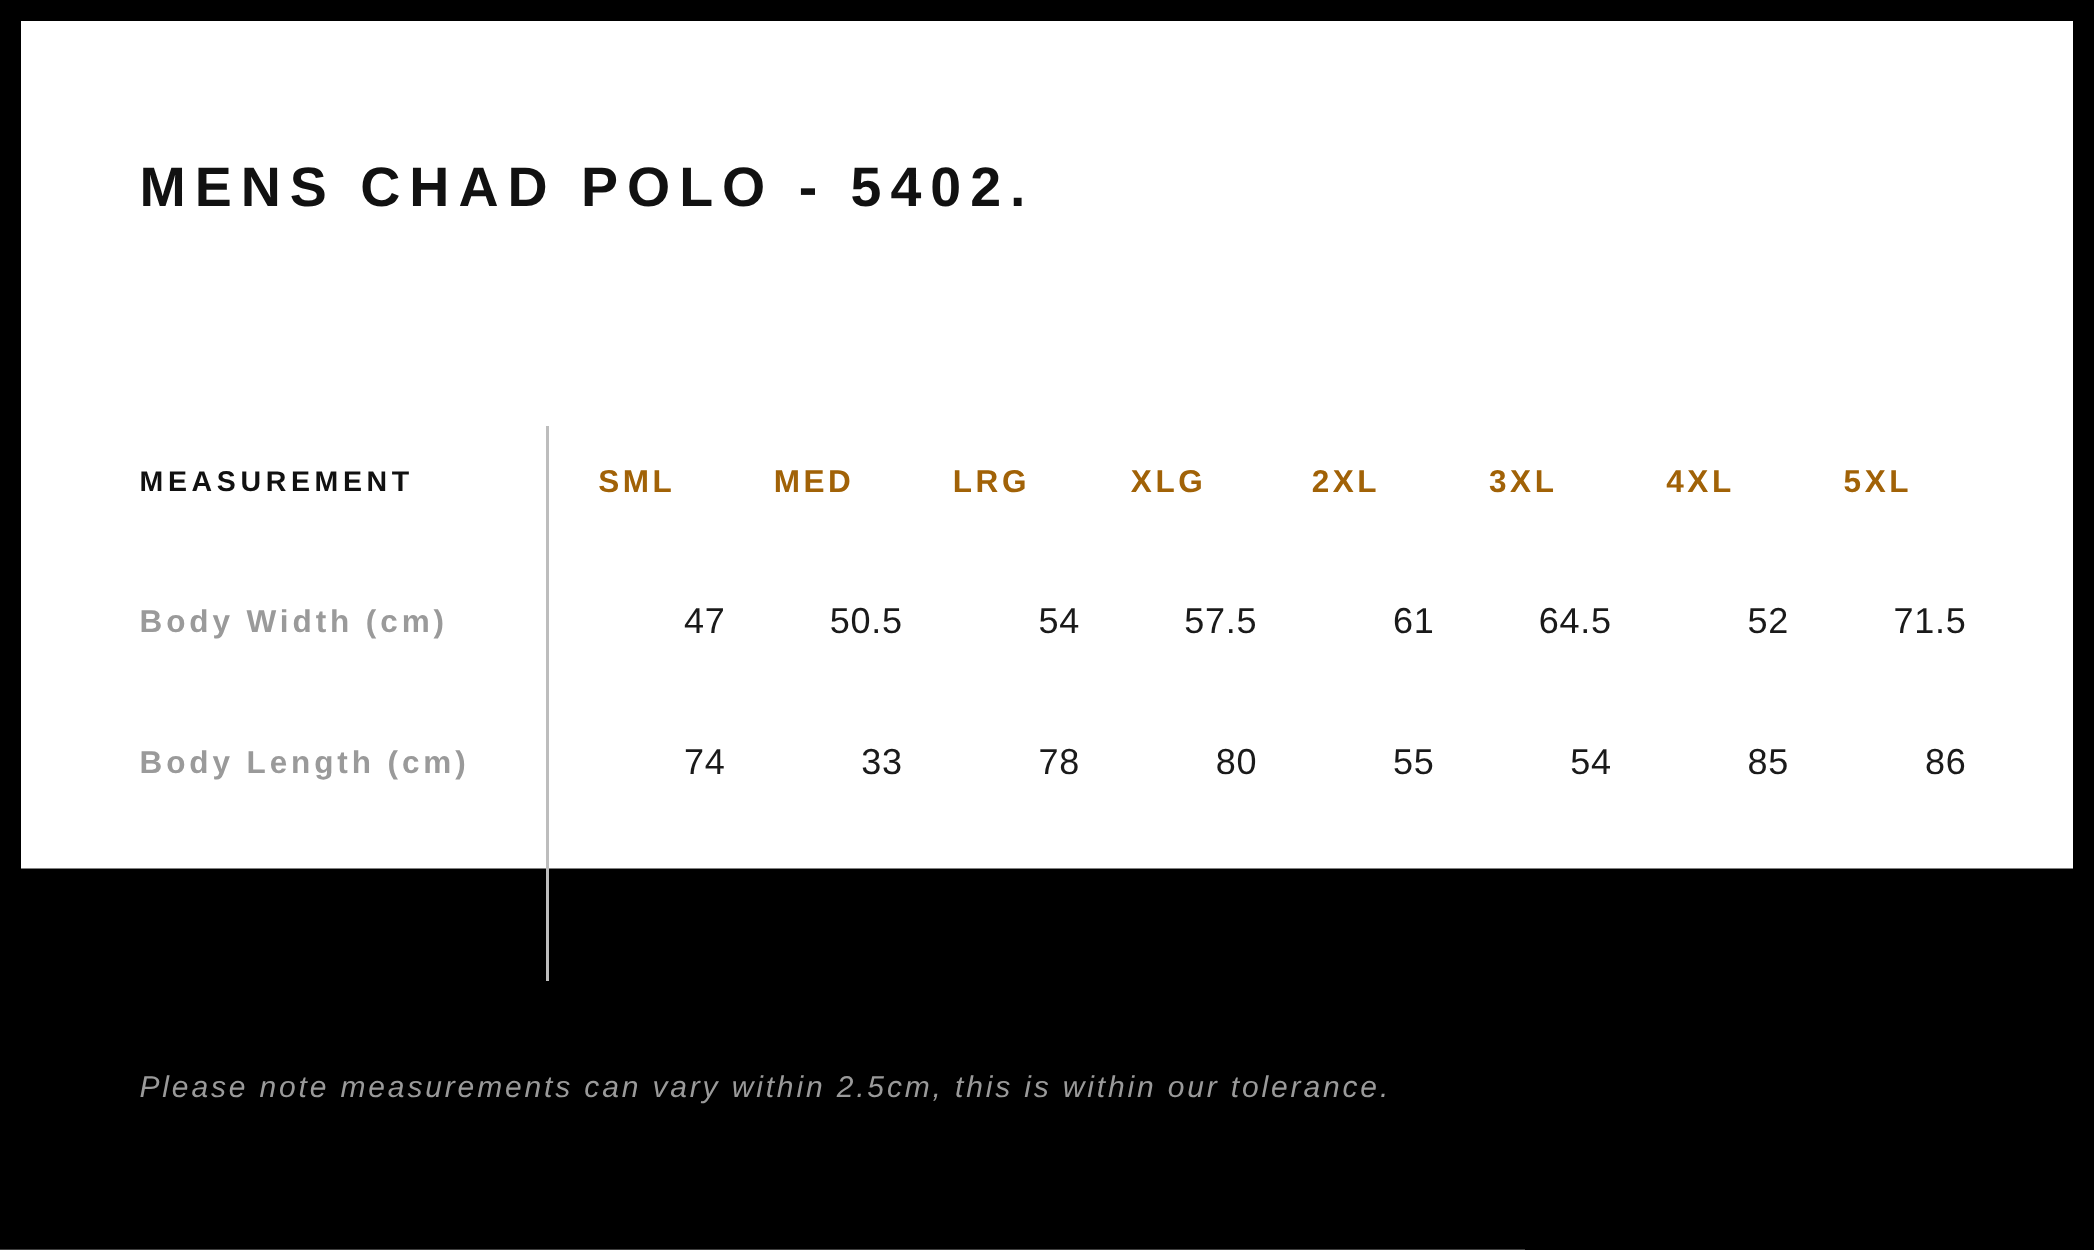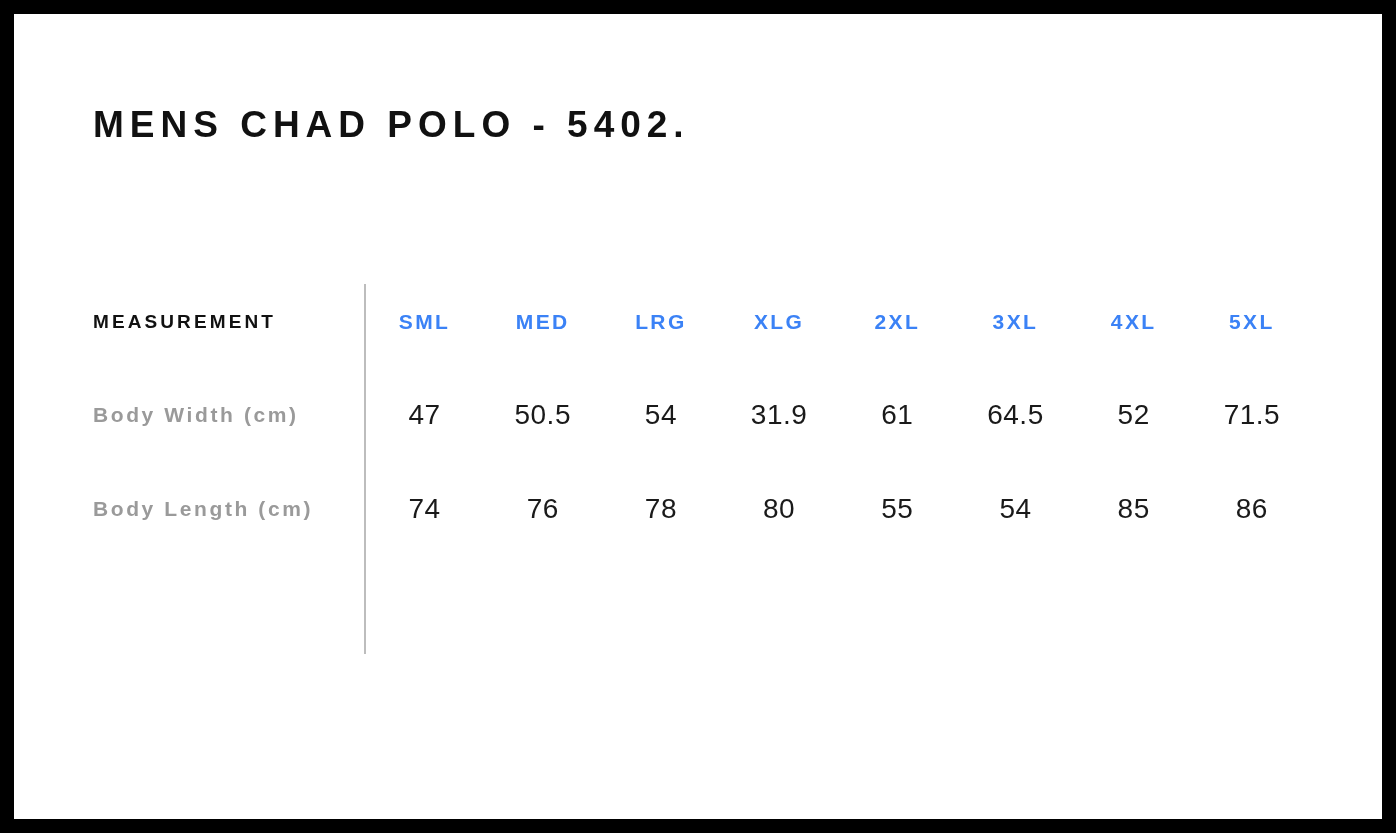--- a/index.html
+++ b/index.html
@@ -11,21 +11,21 @@
     width: 1396px;
     height: 833px;
     font-family: "Liberation Sans", sans-serif;
     overflow: hidden;
   }
   .page {
     position: absolute;
     left: 14px;
     top: 14px;
     width: 1368px;
-    height: 805px;
+    height: 565px;
     background: #ffffff;
     box-sizing: border-box;
   }
   .title {
     position: absolute;
     left: 79px;
     top: 90px;
     font-size: 37px;
     font-weight: 700;
     letter-spacing: 6px;
@@ -61,36 +61,36 @@
     color: #111111;
     height: 92px;
     vertical-align: middle;
     padding-left: 0;
   }
   th.size-head {
     text-align: center;
     font-size: 21px;
     font-weight: 700;
     letter-spacing: 2.4px;
-    color: #3b82f6;
+    color: #a16207;
     height: 92px;
     vertical-align: middle;
   }
   td.row-label {
     text-align: left;
     font-size: 21px;
     font-weight: 700;
     letter-spacing: 2.6px;
     color: #9a9a9a;
     height: 94px;
     vertical-align: middle;
   }
   td.cell {
-    text-align: center;
-    font-size: 28px;
+    text-align: right;
+    font-size: 24px;
     font-weight: 400;
     letter-spacing: 0.5px;
     color: #1a1a1a;
     height: 94px;
     vertical-align: middle;
   }
   
   .divider {
     position: absolute;
     left: 350px;
@@ -144,35 +144,36 @@
           <th class="size-head">4XL</th>
           <th class="size-head">5XL</th>
         </tr>
       </thead>
       <tbody>
         <tr>
           <td class="row-label">Body Width (cm)</td>
           <td class="cell">47</td>
           <td class="cell">50.5</td>
           <td class="cell">54</td>
-          <td class="cell">31.9</td>
+          <td class="cell">57.5</td>
           <td class="cell">61</td>
           <td class="cell">64.5</td>
           <td class="cell">52</td>
           <td class="cell">71.5</td>
         </tr>
         <tr>
           <td class="row-label">Body Length (cm)</td>
           <td class="cell">74</td>
-          <td class="cell">76</td>
+          <td class="cell">33</td>
           <td class="cell">78</td>
           <td class="cell">80</td>
           <td class="cell">55</td>
           <td class="cell">54</td>
           <td class="cell">85</td>
           <td class="cell">86</td>
         </tr>
       </tbody>
     </table>
   </div>
 
+  <div class="note">Please note measurements can vary within 2.5cm, this is within our tolerance.</div>
 
 </div>
 
 </body></html>

